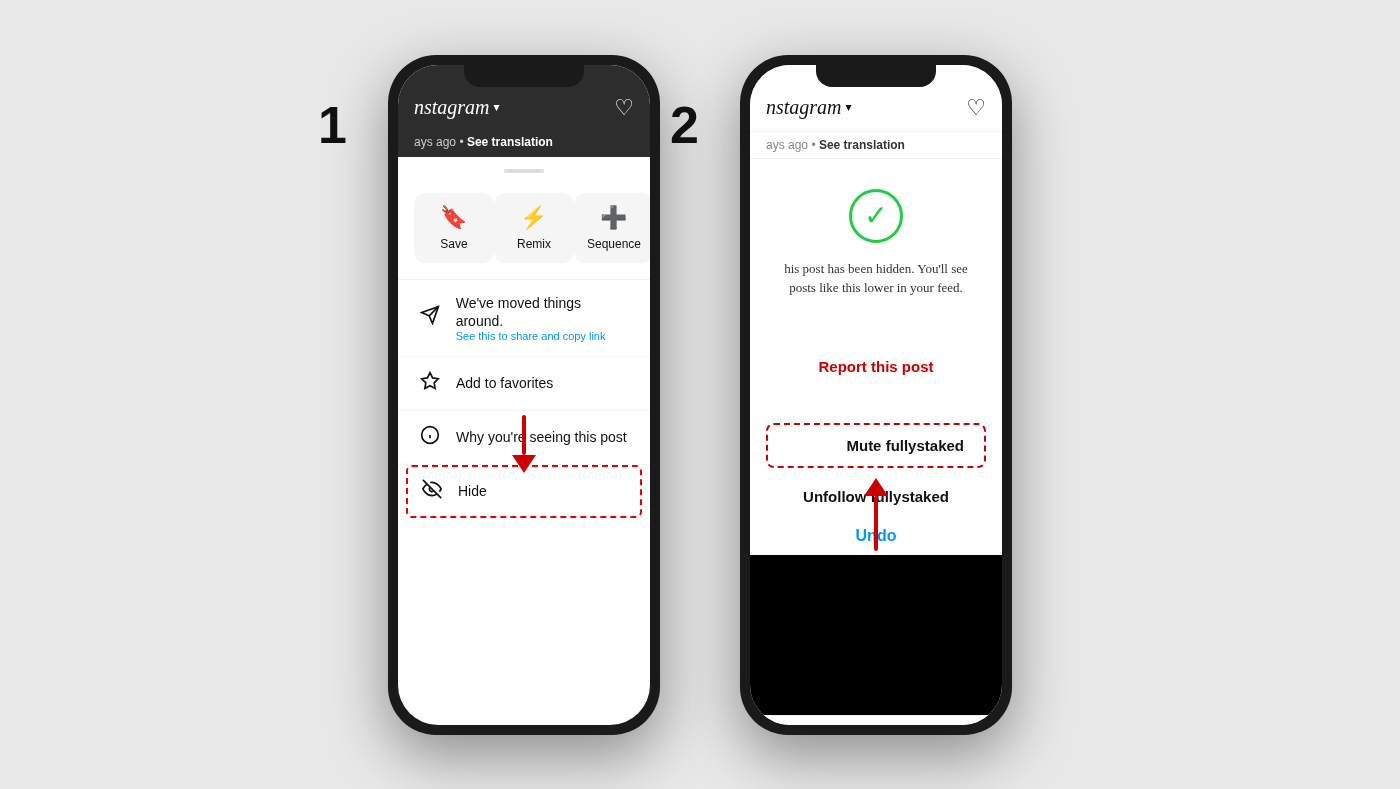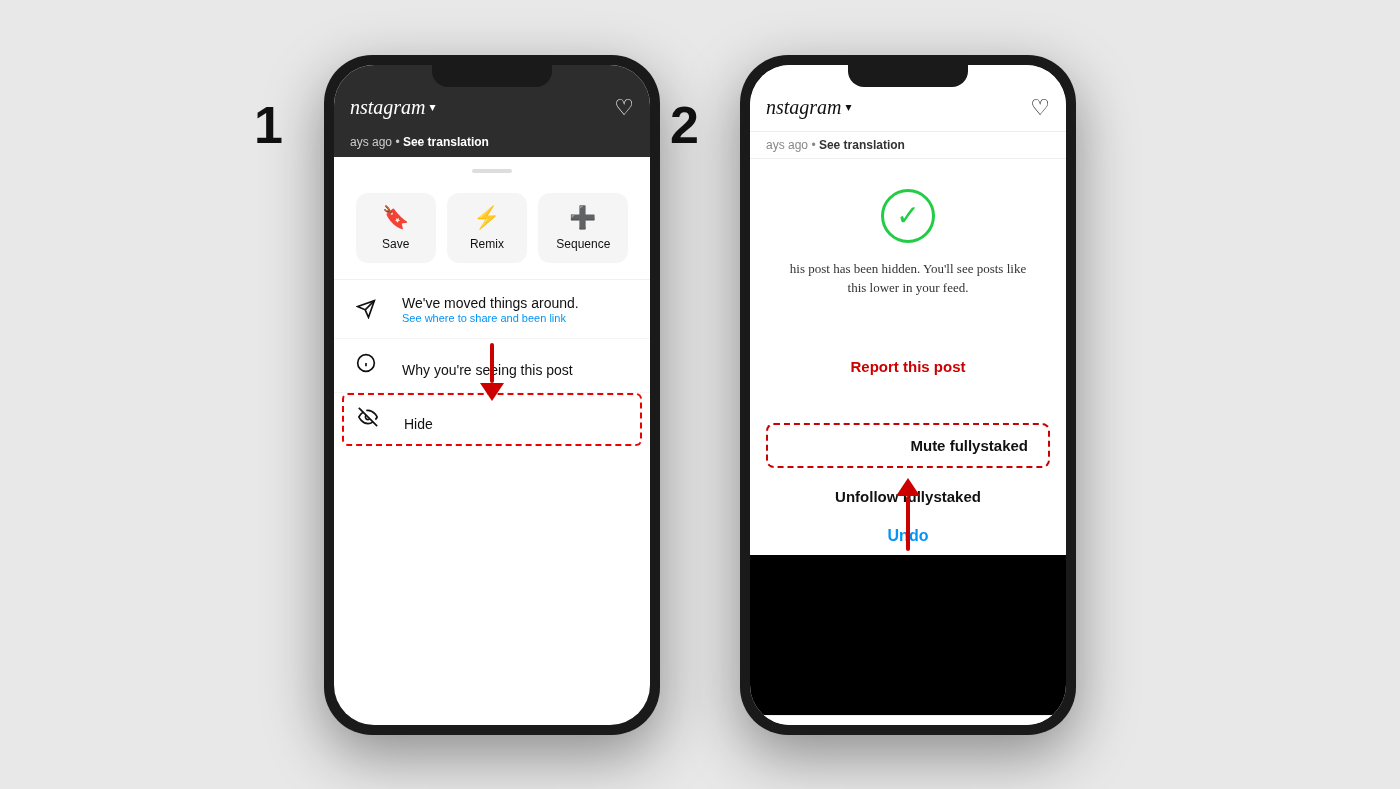--- a/index.html
+++ b/index.html
@@ -26,21 +26,21 @@
       font-size: 52px;
       font-weight: 900;
       color: #111;
       position: absolute;
       left: -70px;
       top: 40px;
     }
 
     
     .phone {
-      width: 336px;
+      width: 272px;
       height: 680px;
       background: #1a1a1a;
       border-radius: 48px;
       padding: 10px;
       box-shadow: 0 20px 60px rgba(0,0,0,0.4);
       position: relative;
     }
 
     .phone-inner {
       width: 100%;
@@ -154,22 +154,22 @@
 
     .action-btn .label {
       font-size: 12px;
       color: #111;
       font-weight: 500;
     }
 
     
     .menu-item {
       display: flex;
-      align-items: flex-end;
-      gap: 24px;
+      align-items: center;
+      gap: 14px;
       padding: 14px 20px;
       border-bottom: 1px solid #f5f5f5;
       position: relative;
     }
 
     .menu-item .menu-icon {
       font-size: 20px;
       color: #111;
       width: 24px;
       text-align: center;
@@ -357,24 +357,32 @@
 
         <div class="menu-item">
           <span class="menu-icon">
             <svg width="20" height="20" viewBox="0 0 24 24" fill="none" stroke="currentColor" stroke-width="2">
                 <line x1="22" y1="2" x2="11" y2="13"></line>
                 <polygon points="22 2 15 22 11 13 2 9 22 2"></polygon>
               </svg>
           </span>
           <div>
             <span class="menu-text">We've moved things around.</span>
-            <span class="sub-text">See where to share and been link</span>
-          </div>
-        </div>
-
+            <span class="sub-text">See this to share and copy link</span>
+          </div>
+        </div>
+
+        <div class="menu-item">
+          <span class="menu-icon">
+            <svg width="20" height="20" viewBox="0 0 24 24" fill="none" stroke="currentColor" stroke-width="2">
+                <polygon points="12 2 15.09 8.26 22 9.27 17 14.14 18.18 21.02 12 17.77 5.82 21.02 7 14.14 2 9.27 8.91 8.26 12 2"></polygon>
+              </svg>
+          </span>
+          <span class="menu-text">Add to favorites</span>
+        </div>
 
 
 
         <div class="menu-item">
           <span class="menu-icon">
             <svg width="20" height="20" viewBox="0 0 24 24" fill="none" stroke="currentColor" stroke-width="2">
                 <circle cx="12" cy="12" r="10"></circle>
                 <line x1="12" y1="16" x2="12" y2="12"></line>
                 <line x1="12" y1="8" x2="12.01" y2="8"></line>
               </svg>

